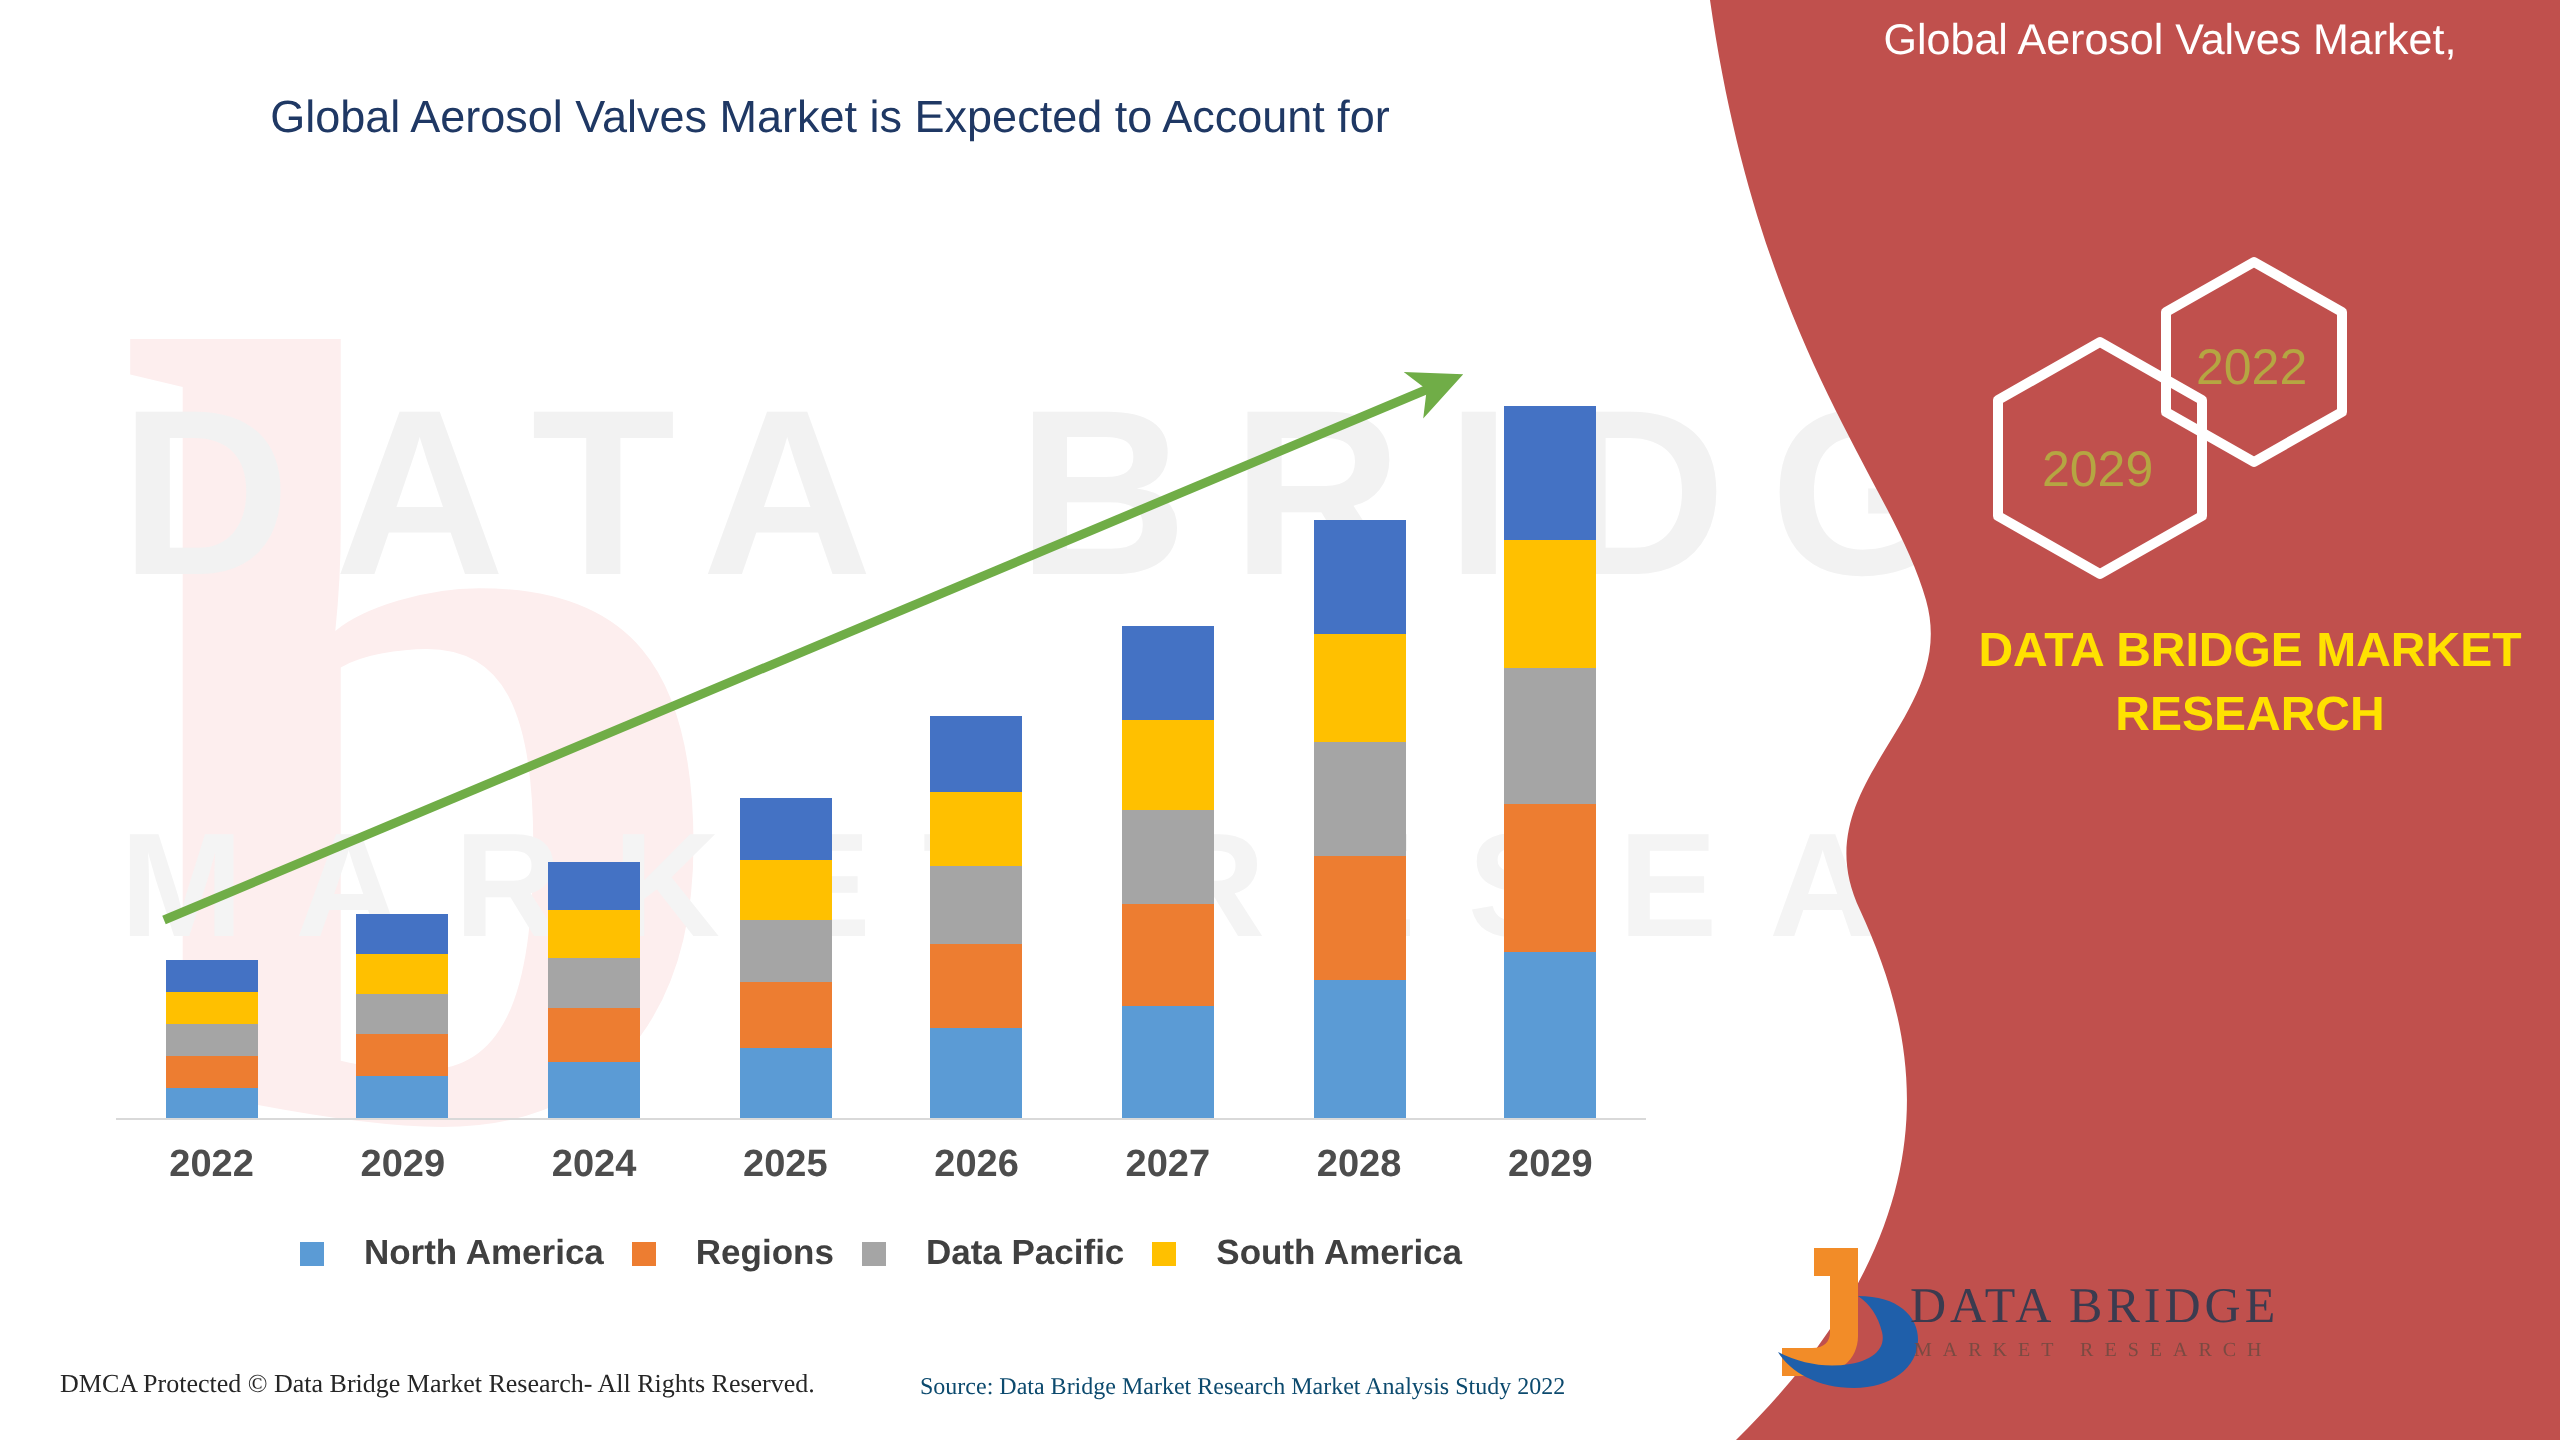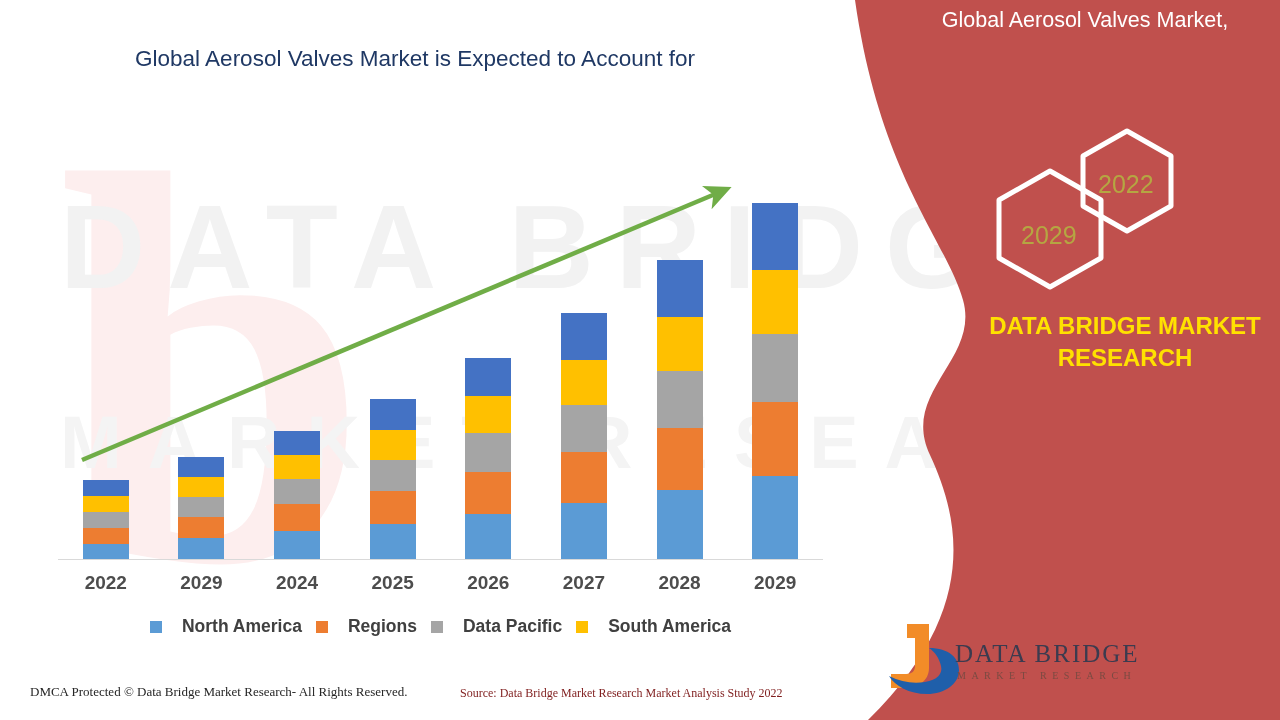--- a/index.html
+++ b/index.html
@@ -47,21 +47,21 @@
   #arrow { position:absolute; left:58px; top:160px; width:765px; height:400px; pointer-events:none; }
 
   
   #legend { position:absolute; left:58px; top:616px; width:765px; display:flex; justify-content:center; align-items:center; gap:14px; }
   .leg-item { display:flex; align-items:center; gap:20px;justify-content:space-between; }
   .leg-sw { width:12px; height:12px; flex:0 0 12px; }
   .leg-lb { font-size:17.5px; font-weight:700; color:#404040; white-space:nowrap; }
 
   
   .foot-left { position:absolute; left:30px; top:684px; font-family:"Liberation Serif", serif; font-size:13px; color:#262626; }
-  .foot-right { position:absolute; left:460px; top:686px; font-family:"Liberation Serif", serif; font-size:12px; color:#7f1d1d; }
+  .foot-right { position:absolute; left:460px; top:686px; font-family:"Liberation Serif", serif; font-size:12px; color:#0c4a6e; }
 
   
   #redpanel { position:absolute; left:0; top:0; width:1280px; height:720px; pointer-events:none; }
 
   .rp-title {
     position:absolute; left:900px; top:4px; width:370px; text-align:center;
     color:#ffffff; font-size:21.5px; line-height:33px; font-weight:400;
   }
   .rp-brand {
     position:absolute; left:960px; top:310px; width:330px; text-align:center;

